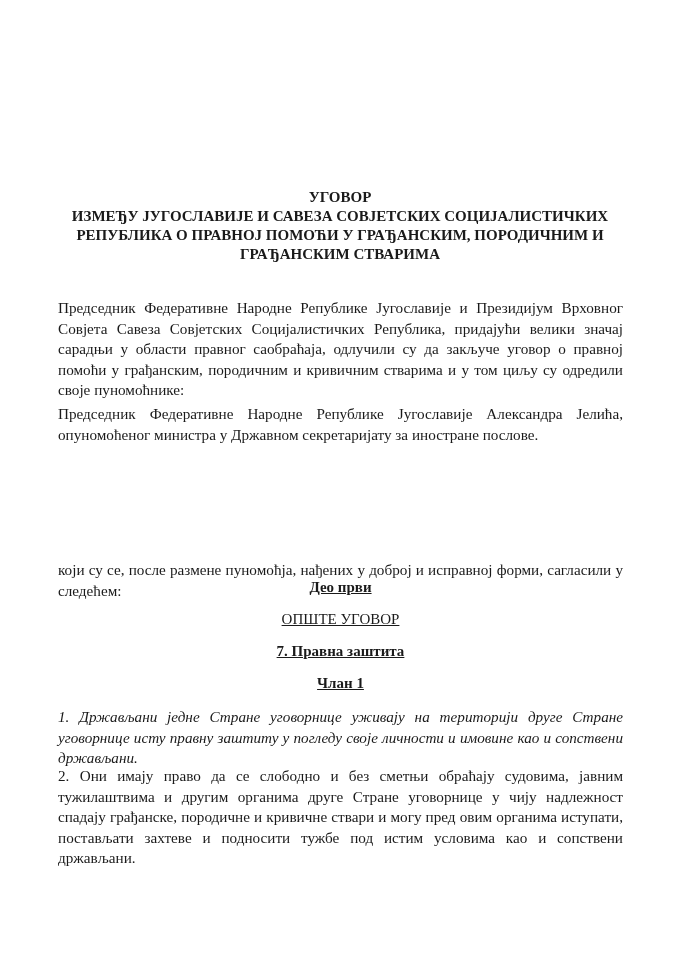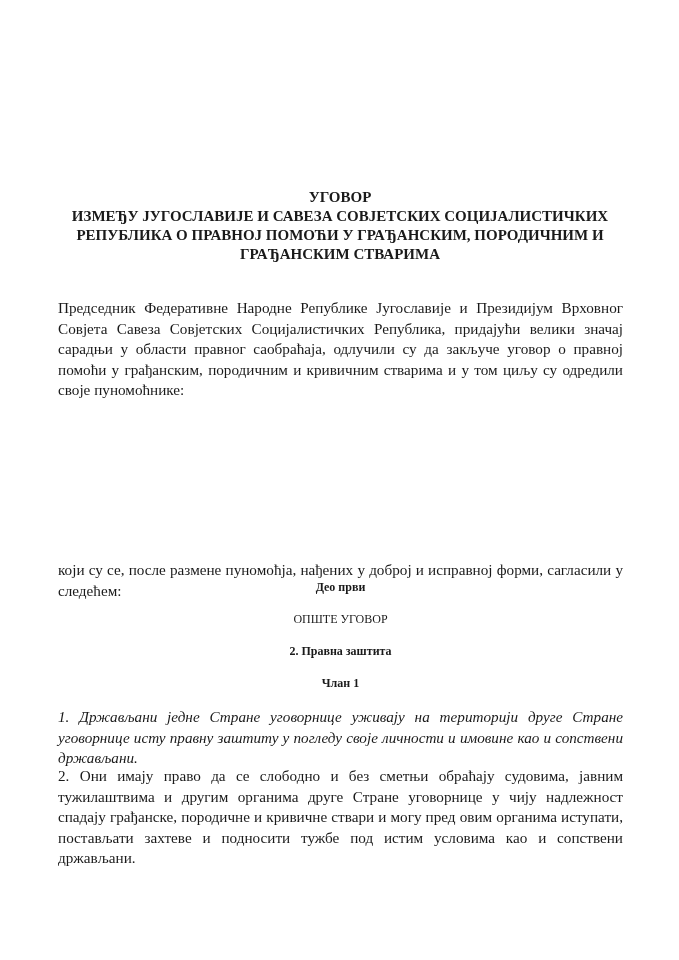--- a/index.html
+++ b/index.html
@@ -3,37 +3,38 @@
   <meta charset="utf-8">
   <style>
     html, body { margin: 0; padding: 0; background: #ffffff; }
     body { width: 679px; height: 960px; position: relative; overflow: hidden;
            font-family: "Liberation Serif", "DejaVu Serif", serif; color: #1a1a1a; }
     .page { position: absolute; left: 0; top: 0; width: 679px; height: 768px; }
     .title-block { position: absolute; left: 60px; width: 560px; top: 188px;
                    text-align: center; font-weight: bold; font-size: 15px; line-height: 19px; }
     .para { position: absolute; left: 58px; width: 565px; font-size: 15.2px; line-height: 20.5px;
             text-align: justify; text-align-last: left; }
-    .center { position: absolute; left: 58px; width: 565px; text-align: center; font-size: 12px; line-height: 19px; }
+    .center { position: absolute; left: 58px; width: 565px; text-align: center; font-size: 15px; line-height: 19px; text-decoration: underline; }
     .bold { font-weight: bold; }
   </style>
 </head>
 <body>
 
 <div class="page">
   <div class="title-block">
     <div>УГОВОР</div>
     <div>ИЗМЕЂУ ЈУГОСЛАВИЈЕ И САВЕЗА СОВЈЕТСКИХ СОЦИЈАЛИСТИЧКИХ</div>
     <div>РЕПУБЛИКА О ПРАВНОЈ ПОМОЋИ У ГРАЂАНСКИМ, ПОРОДИЧНИМ И</div>
     <div>ГРАЂАНСКИМ СТВАРИМА</div>
   </div>
 
   <div class="para" style="top:298px;">Председник Федеративне Народне Републике Југославије и Президијум Врховног Совјета Савеза Совјетских Социјалистичких Република, придајући велики значај сарадњи у области правног саобраћаја, одлучили су да закључе уговор о правној помоћи у грађанским, породичним и кривичним стварима и у том циљу су одредили своје пуномоћнике:</div>
+  <div class="para" style="top:404px;">Председник Федеративне Народне Републике Југославије Александра Јелића, опуномоћеног министра у Државном секретаријату за иностране послове.</div>
   <div class="para" style="top:525px;margin-top:35px;">који су се, после размене пуномоћја, нађених у доброј и исправној форми, сагласили у следећем:</div>
 
   <div class="center bold" style="top:578px;">Део први</div>
   <div class="center" style="top:610px;">ОПШТЕ УГОВОР</div>
-  <div class="center bold" style="top:642px;">2. Правна заштита</div>
+  <div class="center bold" style="top:642px;">7. Правна заштита</div>
   <div class="center bold" style="top:674px;">Члан 1</div>
 
   <div class="para" style="top:707px;font-style:italic;">1. Држављани једне Стране уговорнице уживају на територији друге Стране уговорнице исту правну заштиту у погледу своје личности и имовине као и сопствени држављани.</div>
   <div class="para" style="top:766px;">2. Они имају право да се слободно и без сметњи обраћају судовима, јавним тужилаштвима и другим органима друге Стране уговорнице у чију надлежност спадају грађанске, породичне и кривичне ствари и могу пред овим органима иступати, постављати захтеве и подносити тужбе под истим условима као и сопствени држављани.</div>
 </div>
 
 </body></html>

